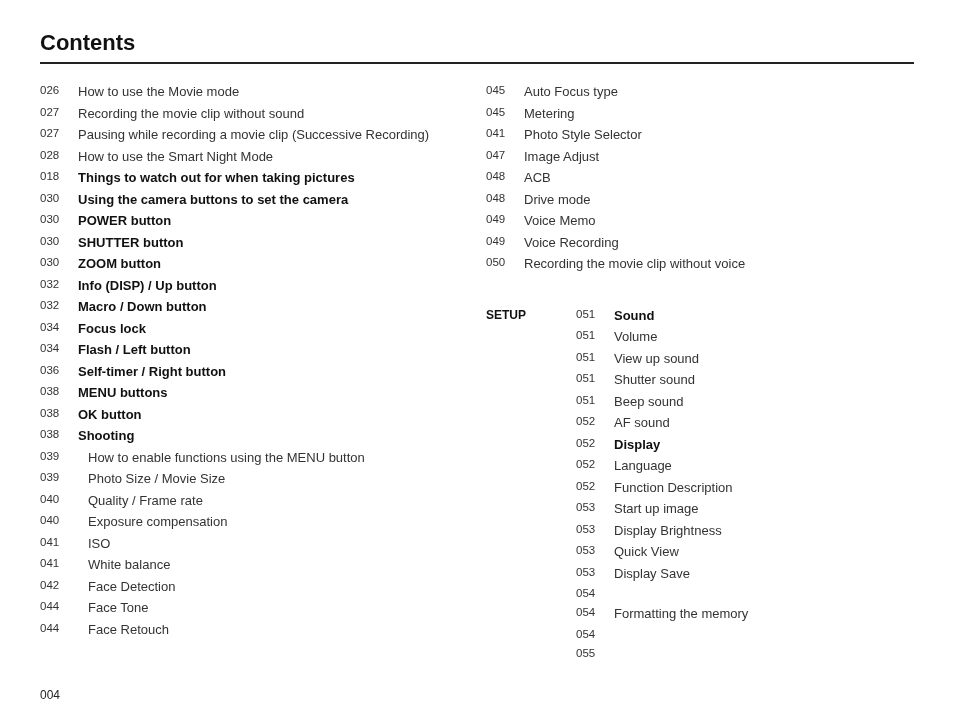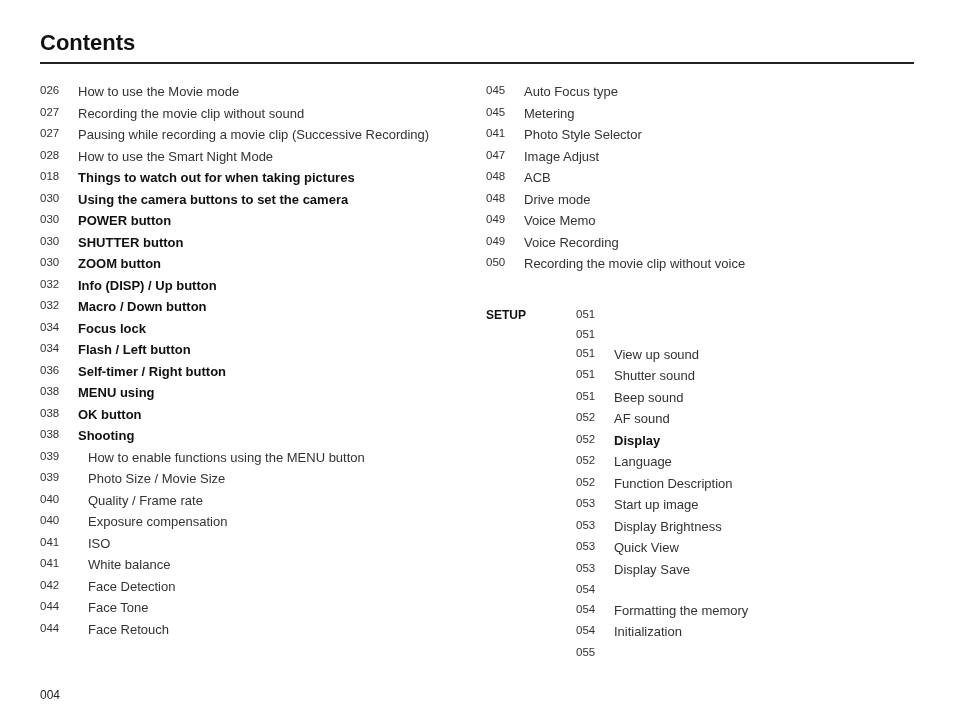--- a/index.html
+++ b/index.html
@@ -136,21 +136,21 @@
         <div class="toc-row">
           <span class="toc-num">034</span>
           <span class="toc-text bold">Flash / Left button</span>
         </div>
         <div class="toc-row">
           <span class="toc-num">036</span>
           <span class="toc-text bold">Self-timer / Right button</span>
         </div>
         <div class="toc-row">
           <span class="toc-num">038</span>
-          <span class="toc-text bold">MENU using</span>
+          <span class="toc-text bold">MENU buttons</span>
         </div>
         <div class="toc-row">
           <span class="toc-num">038</span>
           <span class="toc-text bold">OK button</span>
         </div>
         <div class="toc-row">
           <span class="toc-num">038</span>
           <span class="toc-text bold">Shooting</span>
         </div>
         <div class="toc-row">
@@ -225,24 +225,26 @@
           <span class="toc-text">Voice Recording</span>
         </div>
         <div class="toc-row">
           <span class="toc-num">050</span>
           <span class="toc-text">Recording the movie clip without voice</span>
         </div>
         <div style="height: 30px;"></div>
         <div class="toc-row">
           <span style="font-size: 12px; font-weight: bold; color: rgb(17, 17, 17); min-width: 80px; margin-right: 10px;">SETUP</span>
           <span class="toc-num" style="min-width: 38px;">051</span>
+          <span class="toc-text bold">Sound</span>
         </div>
         <div class="toc-row">
           <span style="min-width: 80px; margin-right: 10px;"></span>
           <span class="toc-num">051</span>
+          <span class="toc-text">Volume</span>
         </div>
         <div class="toc-row">
           <span style="min-width: 80px; margin-right: 10px;"></span>
           <span class="toc-num">051</span>
           <span class="toc-text">View up sound</span>
         </div>
         <div class="toc-row">
           <span style="min-width: 80px; margin-right: 10px;"></span>
           <span class="toc-num">051</span>
           <span class="toc-text">Shutter sound</span>
@@ -297,21 +299,20 @@
           <span class="toc-num" style="min-width: 38px;">054</span>
         </div>
         <div class="toc-row">
           <span style="min-width: 80px; margin-right: 10px;"></span>
           <span class="toc-num">054</span>
           <span class="toc-text">Formatting the memory</span>
         </div>
         <div class="toc-row">
           <span style="min-width: 80px; margin-right: 10px;"></span>
           <span class="toc-num">054</span>
-          <span class="toc-text">Initialization</span>
         </div>
         <div class="toc-row">
           <span style="min-width: 80px; margin-right: 10px;"></span>
           <span class="toc-num">055</span>
         </div>
       </div>
   </div>
 
   <div class="page-footer">
     <span>004</span>

